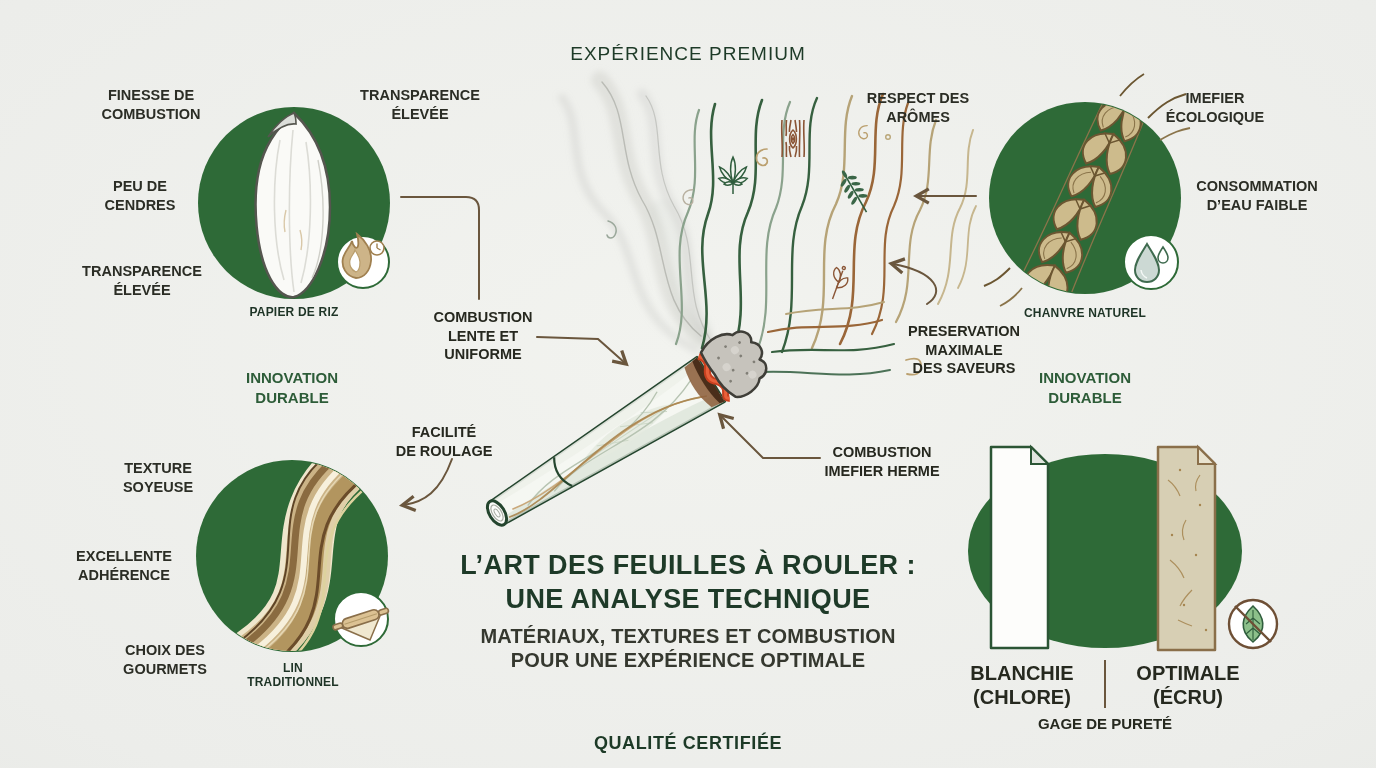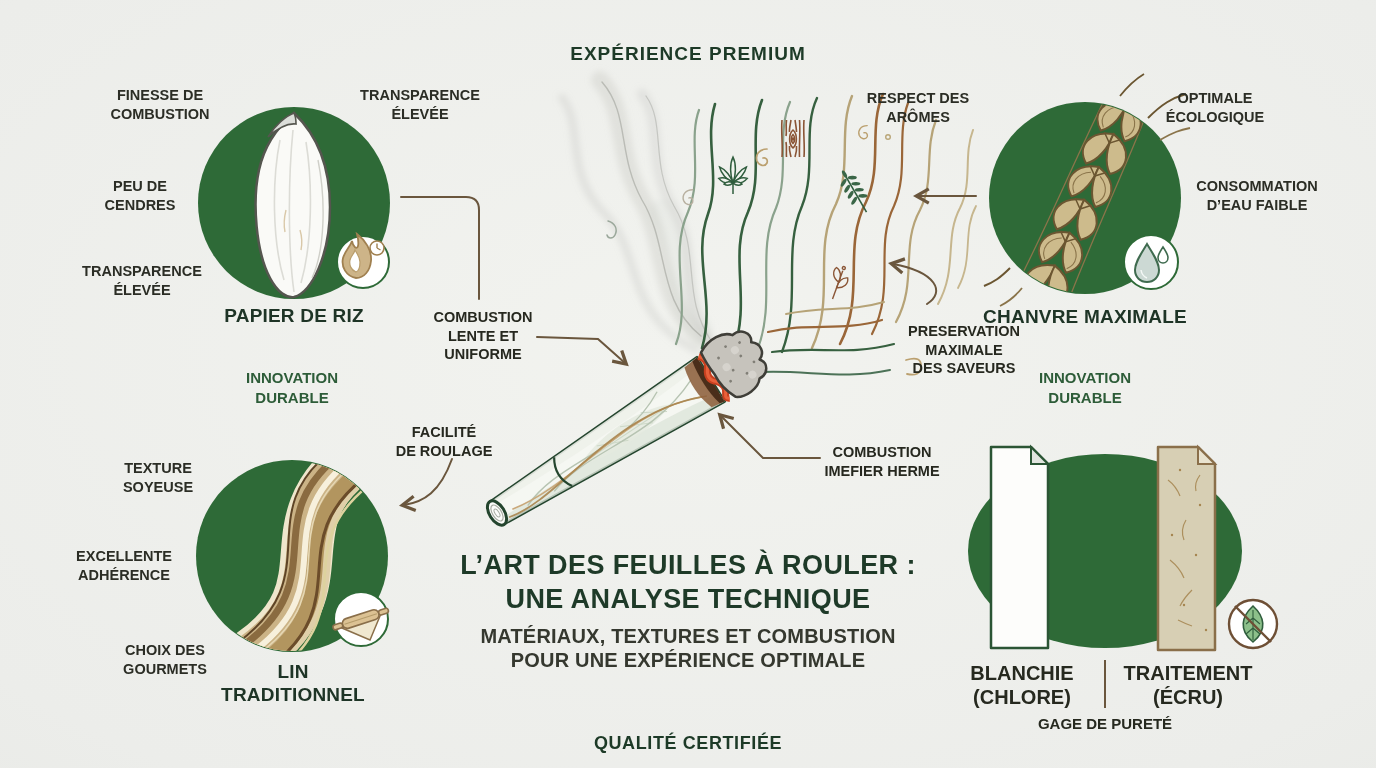--- a/index.html
+++ b/index.html
@@ -3,25 +3,25 @@
 <meta charset="utf-8">
 <style>
   html,body{margin:0;padding:0;}
   .canvas{
     position:relative;width:1376px;height:768px;overflow:hidden;
     background:radial-gradient(120% 120% at 50% 45%, #f2f3ef 0%, #ecedea 55%, #e2e4df 100%);
     font-family:"Liberation Sans", sans-serif;
   }
   .art{position:absolute;left:0;top:0;width:1376px;height:768px;}
   .lbl{position:absolute;transform:translateX(-50%);text-align:center;white-space:pre-line;line-height:1.28;}
-  .t-head{font-size:19px;font-weight:700;letter-spacing:1px;color:#1d3a27;}
+  .t-head{font-size:19px;font-weight:400;letter-spacing:1px;color:#1d3a27;}
   .t-hero{font-size:27px;font-weight:800;letter-spacing:.4px;color:#1e3a28;line-height:1.26;}
   .t-sub{font-size:20px;font-weight:700;letter-spacing:.2px;color:#35382f;line-height:1.18;}
   .t-foot{font-size:18px;font-weight:800;letter-spacing:.6px;color:#1d3a27;margin-top:20px;}
-  .t-name{font-size:19px;font-weight:800;letter-spacing:.2px;color:#1e3426;line-height:1.2;}
+  .t-name{font-size:12px;font-weight:800;letter-spacing:.2px;color:#1e3426;line-height:1.2;}
   .t-name-dark{font-size:20px;font-weight:800;color:#26291f;line-height:1.2;}
   .t-tag{font-size:15px;font-weight:800;color:#2d5c38;line-height:1.3;}
   .t-small{font-size:14.5px;font-weight:700;color:#2b2d25;}
   .t-call{font-size:14.5px;font-weight:700;color:#26281f;}
   .t-white{font-size:14.5px;font-weight:700;color:#eef2ea;}
   .t-gage{font-size:15px;font-weight:700;color:#26291f;text-align:center;}
 </style>
 </head>
 <body>
 
@@ -310,21 +310,21 @@
     <path d="M 537,337 L 598,339 L 625,363" marker-end="url(#ah)"></path>
     <path d="M 452,459 C 440,492 424,502 404,505" marker-end="url(#ah)"></path>
     <path d="M 927,304 C 946,292 936,272 893,264" marker-end="url(#ah)"></path>
     <path d="M 820,458 L 763,458 L 721,416" marker-end="url(#ah)"></path>
     <path d="M 976,196 L 918,196" marker-end="url(#ah)"></path>
   </g>
 </svg>
 
   <div class="lbl t-head" style="left:688px;top:42px">EXPÉRIENCE PREMIUM</div>
 
-  <div class="lbl t-small" style="left:160px;top:86px">FINESSE DE
+  <div class="lbl t-small" style="left:151px;top:86px">FINESSE DE
 COMBUSTION</div>
   <div class="lbl t-small" style="left:420px;top:86px">TRANSPARENCE
 ÉLEVÉE</div>
   <div class="lbl t-small" style="left:140px;top:177px">PEU DE
 CENDRES</div>
   <div class="lbl t-small" style="left:142px;top:262px">TRANSPARENCE
 ÉLEVÉE</div>
   <div class="lbl t-name" style="left:294px;top:305px">PAPIER DE RIZ</div>
   <div class="lbl t-tag" style="left:292px;top:368px">INNOVATION
 DURABLE</div>
@@ -335,42 +335,42 @@
   <div class="lbl t-call" style="left:444px;top:423px">FACILITÉ
 DE ROULAGE</div>
   <div class="lbl t-call" style="left:964px;top:322px">PRESERVATION
 MAXIMALE
 DES SAVEURS</div>
   <div class="lbl t-call" style="left:882px;top:443px">COMBUSTION
 IMEFIER HERME</div>
 
   <div class="lbl t-small" style="left:918px;top:89px">RESPECT DES
 ARÔMES</div>
-  <div class="lbl t-small" style="left:1215px;top:89px">OPTIMALE
+  <div class="lbl t-small" style="left:1215px;top:89px">IMEFIER
 ÉCOLOGIQUE</div>
   <div class="lbl t-small" style="left:1257px;top:177px">CONSOMMATION
 D’EAU FAIBLE</div>
-  <div class="lbl t-name" style="left:1085px;top:306px">CHANVRE MAXIMALE</div>
+  <div class="lbl t-name" style="left:1085px;top:306px">CHANVRE NATUREL</div>
   <div class="lbl t-tag" style="left:1085px;top:368px">INNOVATION
 DURABLE</div>
 
   <div class="lbl t-small" style="left:158px;top:459px">TEXTURE
 SOYEUSE</div>
   <div class="lbl t-small" style="left:124px;top:547px">EXCELLENTE
 ADHÉRENCE</div>
   <div class="lbl t-small" style="left:165px;top:641px">CHOIX DES
 GOURMETS</div>
   <div class="lbl t-hero" style="left:688px;top:548px">L’ART DES FEUILLES À ROULER :
 UNE ANALYSE TECHNIQUE</div>
 
   <div class="lbl t-name" style="left:293px;top:661px">LIN
 TRADITIONNEL</div>
   <div class="lbl t-sub" style="left:688px;top:625px">MATÉRIAUX, TEXTURES ET COMBUSTION
 POUR UNE EXPÉRIENCE OPTIMALE</div>
   <div class="lbl t-foot" style="left:688px;top:712px">QUALITÉ CERTIFIÉE</div>
 
   <div class="lbl t-name-dark" style="left:1022px;top:661px">BLANCHIE
 (CHLORE)</div>
-  <div class="lbl t-name-dark" style="left:1188px;top:661px">TRAITEMENT
+  <div class="lbl t-name-dark" style="left:1188px;top:661px">OPTIMALE
 (ÉCRU)</div>
   <div class="lbl t-gage" style="left:1105px;top:714px">GAGE DE PURETÉ</div>
 
 </div>
 
 </body></html>

